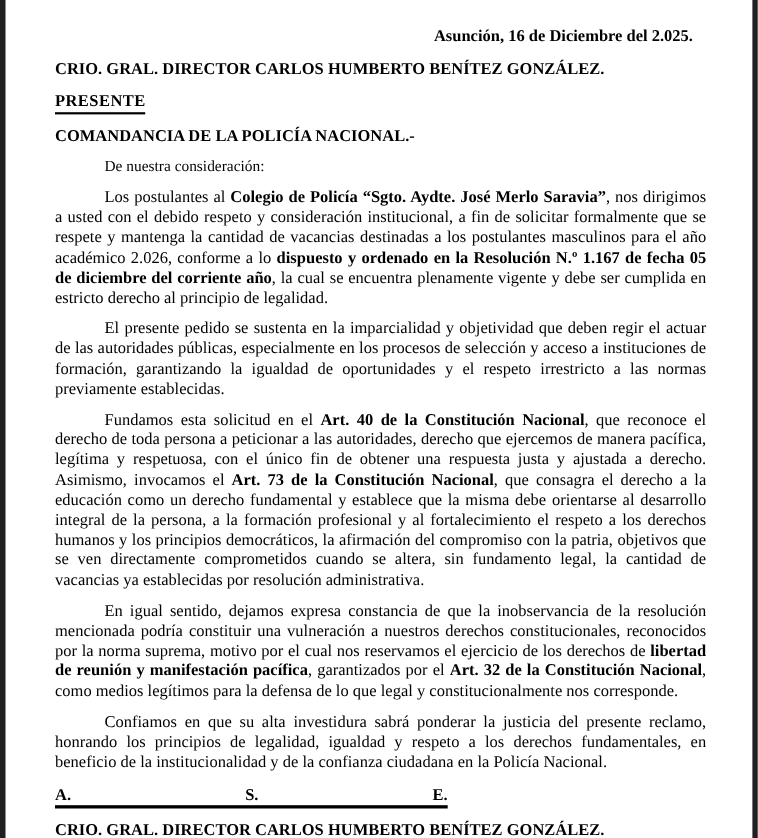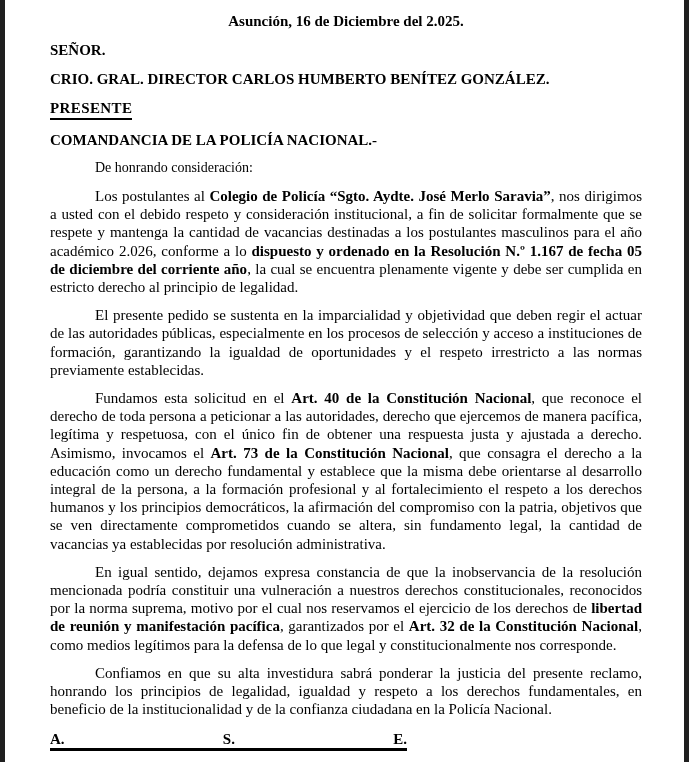--- a/index.html
+++ b/index.html
@@ -27,25 +27,25 @@
   .edge-bar.right { right: 0; }
 
   .content {
     position: absolute;
     left: 50px;
     right: 47px;
     top: 12px;
   }
 
   .date-line {
-    text-align: center;
+    text-align: right;
     font-weight: bold;
     font-size: 15px;
     line-height: 18px;
-    margin: 0;
+    margin: 12px;
   }
 
   .addr-line {
     font-weight: bold;
     font-size: 15px;
     line-height: 18px;
     margin-top: 11px;
   }
   .present-underline {
     display: inline-block;
@@ -95,31 +95,30 @@
 <body>
 
 <div class="page">
   <div class="edge-bar left"></div>
   <div class="edge-bar right"></div>
 
   <div class="content">
 
     <div class="date-line">Asunción, 16 de Diciembre del 2.025.</div>
 
-    <div class="addr-line">SEÑOR.</div>
 
     <div class="addr-line">CRIO. GRAL. DIRECTOR CARLOS HUMBERTO BENÍTEZ GONZÁLEZ.</div>
 
     <div class="addr-line">
       <span class="present-underline">PRESENTE</span>
     </div>
 
     <div class="addr-line">COMANDANCIA DE LA POLICÍA NACIONAL.-</div>
 
-    <div class="greeting">De honrando consideración:</div>
+    <div class="greeting">De nuestra consideración:</div>
 
     <p class="body-par"><span>Los postulantes al </span><b>Colegio de Policía “Sgto. Aydte. José Merlo Saravia”</b><span>, nos dirigimos a usted con el debido respeto y consideración institucional, a fin de solicitar formalmente que se respete y mantenga la cantidad de vacancias destinadas a los postulantes masculinos para el año académico 2.026, conforme a lo </span><b>dispuesto y ordenado en la Resolución N.º 1.167 de fecha 05 de diciembre del corriente año</b><span>, la cual se encuentra plenamente vigente y debe ser cumplida en estricto derecho al principio de legalidad.</span></p>
 
     <p class="body-par"><span>El presente pedido se sustenta en la imparcialidad y objetividad que deben regir el actuar de las autoridades públicas, especialmente en los procesos de selección y acceso a instituciones de formación, garantizando la igualdad de oportunidades y el respeto irrestricto a las normas previamente establecidas.</span></p>
 
     <p class="body-par"><span>Fundamos esta solicitud en el </span><b>Art. 40 de la Constitución Nacional</b><span>, que reconoce el derecho de toda persona a peticionar a las autoridades, derecho que ejercemos de manera pacífica, legítima y respetuosa, con el único fin de obtener una respuesta justa y ajustada a derecho. Asimismo, invocamos el </span><b>Art. 73 de la Constitución Nacional</b><span>, que consagra el derecho a la educación como un derecho fundamental y establece que la misma debe orientarse al desarrollo integral de la persona, a la formación profesional y al fortalecimiento el respeto a los derechos humanos y los principios democráticos, la afirmación del compromiso con la patria, objetivos que se ven directamente comprometidos cuando se altera, sin fundamento legal, la cantidad de vacancias ya establecidas por resolución administrativa.</span></p>
 
     <p class="body-par"><span>En igual sentido, dejamos expresa constancia de que la inobservancia de la resolución mencionada podría constituir una vulneración a nuestros derechos constitucionales, reconocidos por la norma suprema, motivo por el cual nos reservamos el ejercicio de los derechos de </span><b>libertad de reunión y manifestación pacífica</b><span>, garantizados por el </span><b>Art. 32 de la Constitución Nacional</b><span>, como medios legítimos para la defensa de lo que legal y constitucionalmente nos corresponde.</span></p>
 
     <p class="body-par"><span>Confiamos en que su alta investidura sabrá ponderar la justicia del presente reclamo, honrando los principios de legalidad, igualdad y respeto a los derechos fundamentales, en beneficio de la institucionalidad y de la confianza ciudadana en la Policía Nacional.</span></p>

